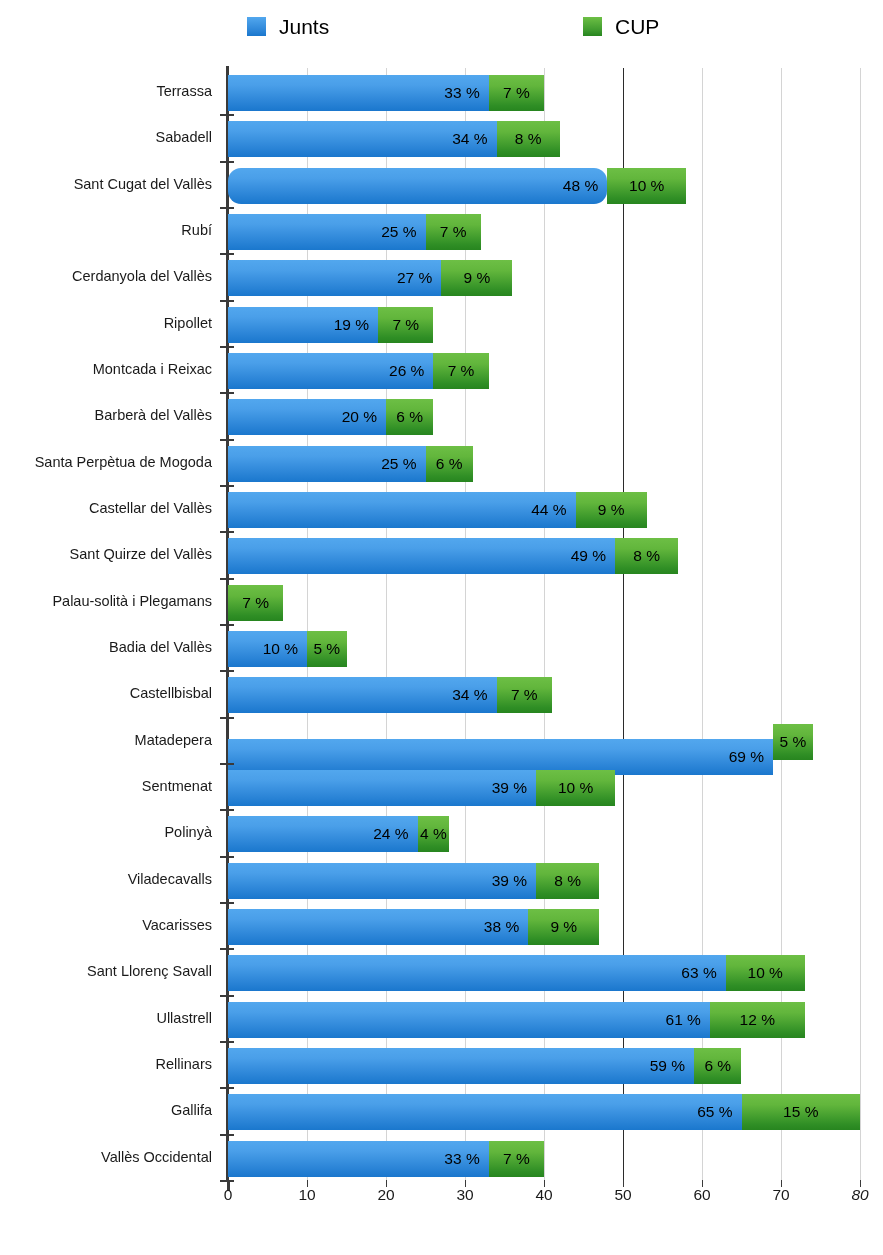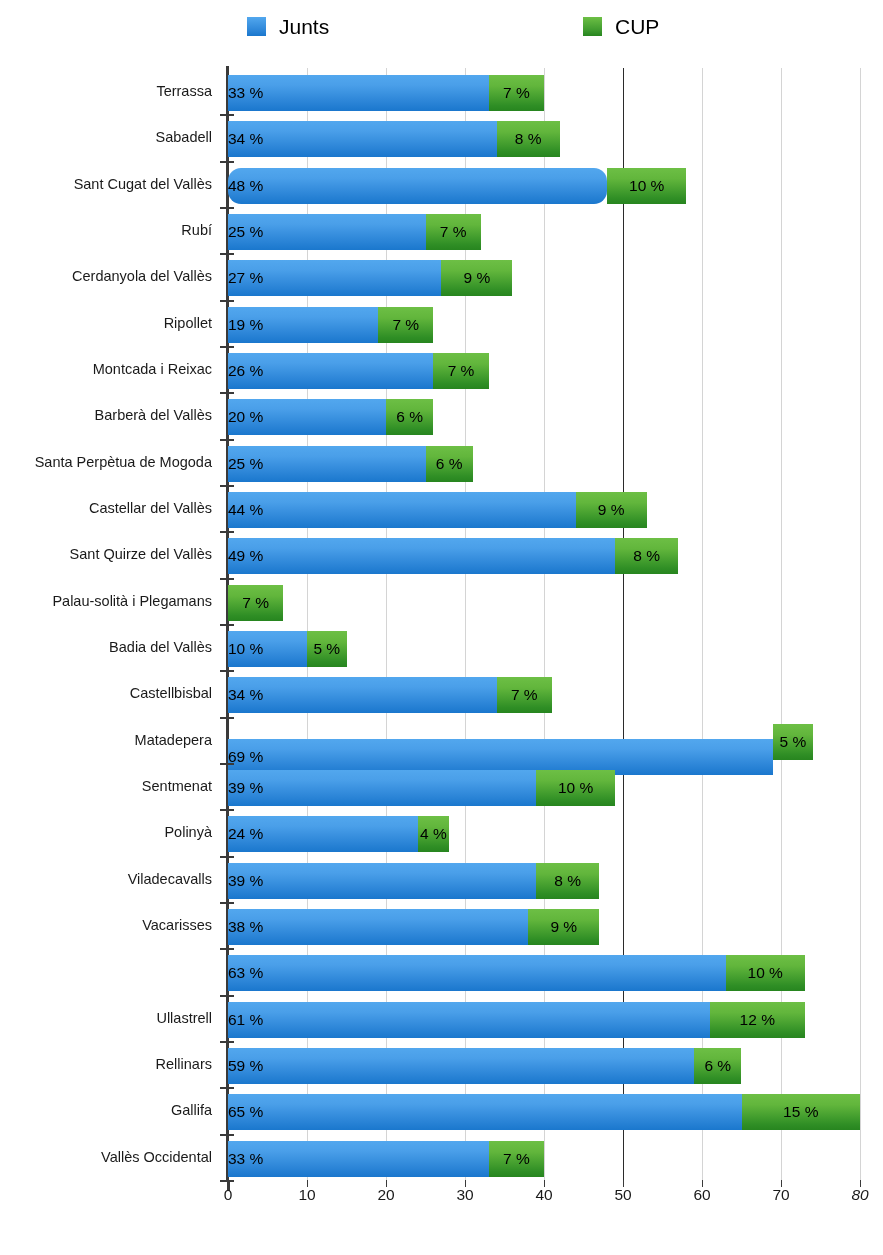--- a/index.html
+++ b/index.html
@@ -20,21 +20,21 @@
   .gridline{position:absolute;top:0;width:1px;height:1112px;background:#d4d4d4;}
   .gridline.major{background:#2b2b2b;width:1px;}
   .xtick{position:absolute;top:1112px;width:1px;height:7px;background:#3a3a3a;}
   #xaxis-origin-tick{position:absolute;left:-1px;top:1112px;width:3px;height:11px;background:#3a3a3a;}
 
   
   .row{position:absolute;left:0;height:46.3px;width:632px;}
   .row-label{position:absolute;right:100%;margin-right:16px;top:0;height:46.3px;
              line-height:46.3px;white-space:nowrap;font-size:14.5px;color:#1a1a1a;text-align:right;}
   .bars{position:absolute;left:0;top:7px;height:32px;display:flex;}
-  .seg{height:36px;position:relative;display:flex;align-items:center;justify-content:flex-start;box-sizing:border-box;}
+  .seg{height:36px;position:relative;display:flex;align-items:center;justify-content:flex-end;box-sizing:border-box;}
   .seg.junts{background:linear-gradient(to bottom,#52a7ee 0%,#4a9fe9 28%,#2d86d8 72%,#1a77cd 100%);}
   .seg.cup{background:linear-gradient(to bottom,#6dbf45 0%,#62b63c 30%,#2f8e25 85%,#27851f 100%);}
   .seg-val{font-size:15.5px;color:#000;padding-right:9px;white-space:nowrap;}
   .seg.cup .seg-val{padding-right:0;width:100%;text-align:center;}
 
   
   #xlabels{position:absolute;left:228px;top:1186px;width:632px;height:30px;}
   .xlabel{position:absolute;top:0;font-size:15.5px;color:#1a1a1a;transform:translateX(-50%);}
 </style>
 </head>
@@ -277,20 +277,21 @@
         <div class="bars">
           <div class="seg junts" style="width: 300.2px;">
             <span class="seg-val">38 %</span>
           </div>
           <div class="seg cup" style="width: 71.1px;">
             <span class="seg-val">9 %</span>
           </div>
         </div>
       </div>
       <div class="row" style="top: 880.333px;">
+        <div class="row-label">Sant Llorenç Savall</div>
         <div class="bars">
           <div class="seg junts" style="width: 497.7px;">
             <span class="seg-val">63 %</span>
           </div>
           <div class="seg cup" style="width: 79px;">
             <span class="seg-val">10 %</span>
           </div>
         </div>
       </div>
       <div class="row" style="top: 926.667px;">

